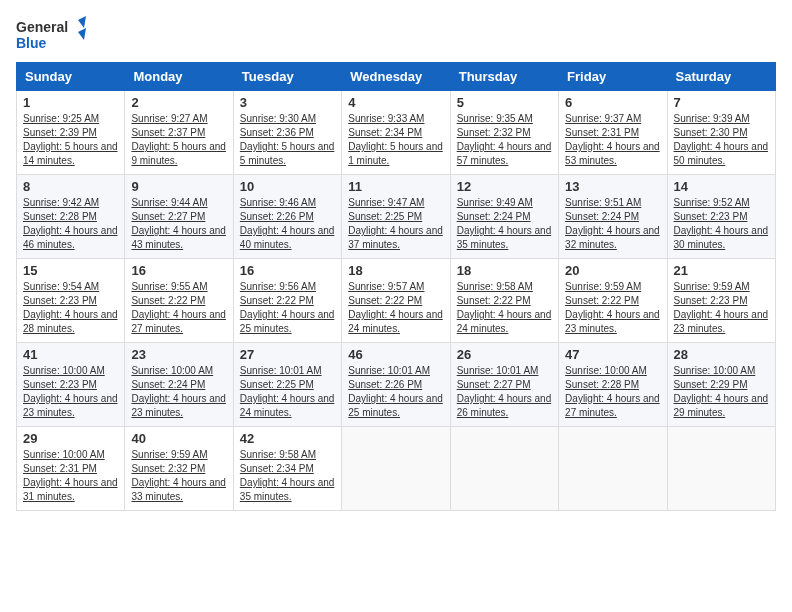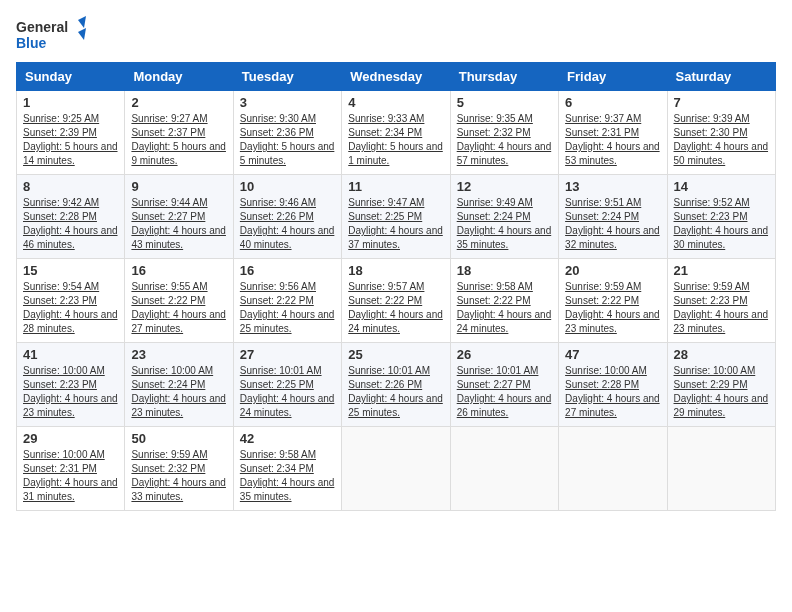--- a/index.html
+++ b/index.html
@@ -203,21 +203,21 @@
         </td>
         <td>
           <span class="day-num">23</span>
           <div class="day-info">Sunrise: 10:00 AM<br>Sunset: 2:24 PM<br>Daylight: 4 hours and 23 minutes.</div>
         </td>
         <td>
           <span class="day-num">27</span>
           <div class="day-info">Sunrise: 10:01 AM<br>Sunset: 2:25 PM<br>Daylight: 4 hours and 24 minutes.</div>
         </td>
         <td>
-          <span class="day-num">25</span>
+          <span class="day-num">46</span>
           <div class="day-info">Sunrise: 10:01 AM<br>Sunset: 2:26 PM<br>Daylight: 4 hours and 25 minutes.</div>
         </td>
         <td>
           <span class="day-num">26</span>
           <div class="day-info">Sunrise: 10:01 AM<br>Sunset: 2:27 PM<br>Daylight: 4 hours and 26 minutes.</div>
         </td>
         <td>
           <span class="day-num">47</span>
           <div class="day-info">Sunrise: 10:00 AM<br>Sunset: 2:28 PM<br>Daylight: 4 hours and 27 minutes.</div>
         </td>
@@ -225,21 +225,21 @@
           <span class="day-num">28</span>
           <div class="day-info">Sunrise: 10:00 AM<br>Sunset: 2:29 PM<br>Daylight: 4 hours and 29 minutes.</div>
         </td>
       </tr>
       <tr>
         <td>
           <span class="day-num">29</span>
           <div class="day-info">Sunrise: 10:00 AM<br>Sunset: 2:31 PM<br>Daylight: 4 hours and 31 minutes.</div>
         </td>
         <td>
-          <span class="day-num">50</span>
+          <span class="day-num">40</span>
           <div class="day-info">Sunrise: 9:59 AM<br>Sunset: 2:32 PM<br>Daylight: 4 hours and 33 minutes.</div>
         </td>
         <td>
           <span class="day-num">42</span>
           <div class="day-info">Sunrise: 9:58 AM<br>Sunset: 2:34 PM<br>Daylight: 4 hours and 35 minutes.</div>
         </td>
         <td class="empty-cell"></td>
         <td class="empty-cell"></td>
         <td class="empty-cell"></td>
         <td class="empty-cell"></td>

